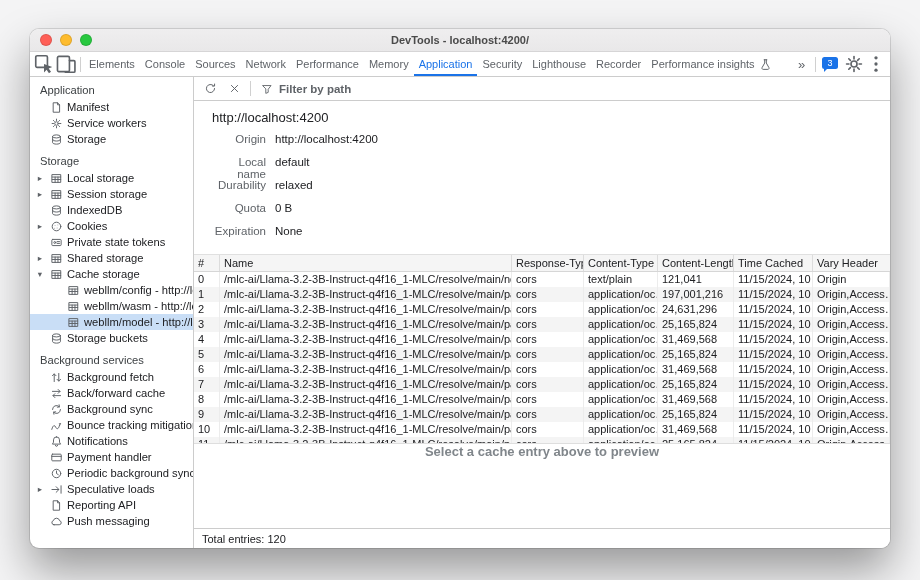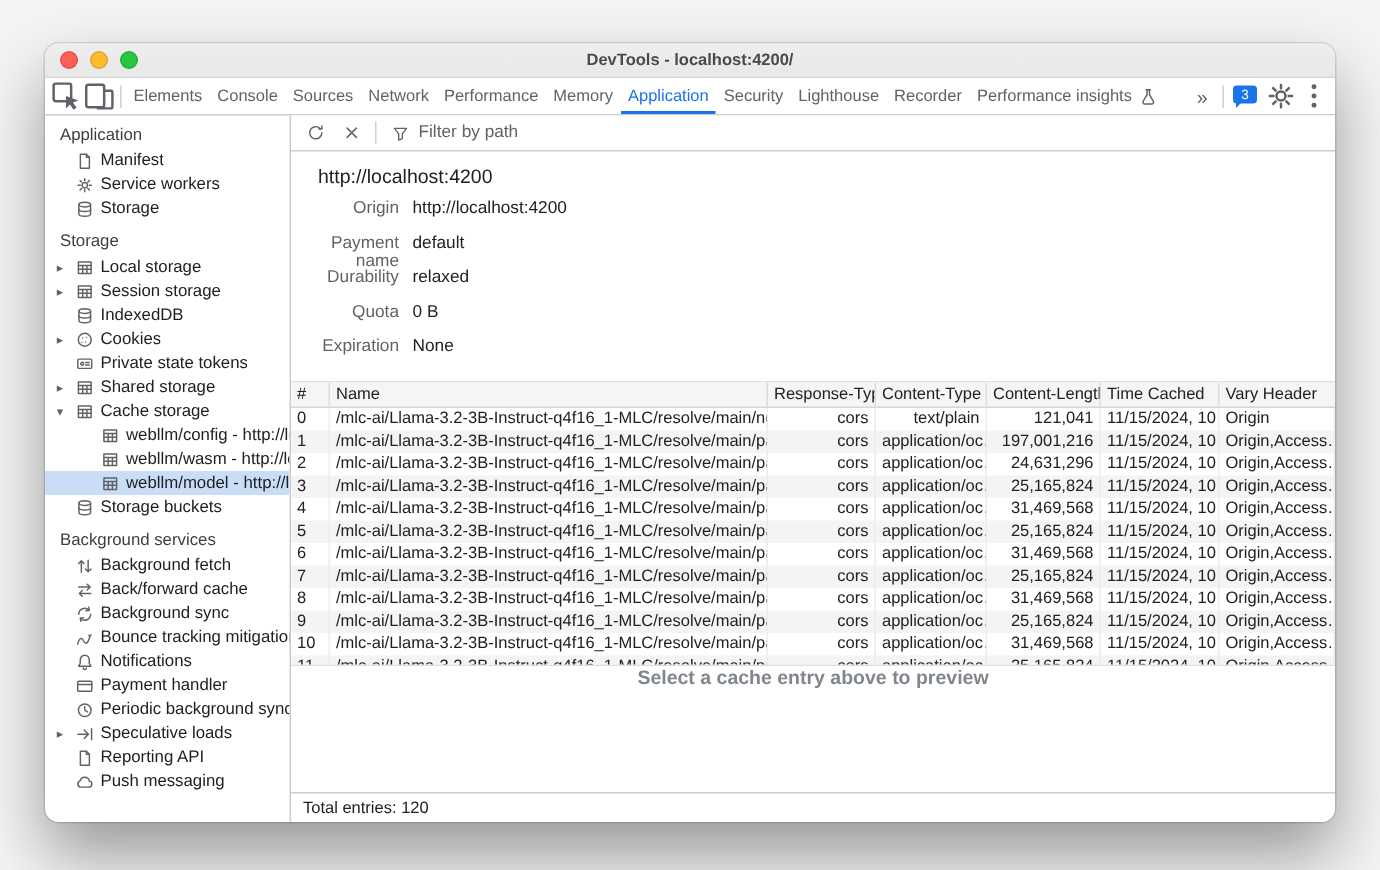--- a/index.html
+++ b/index.html
@@ -38,36 +38,36 @@
   .side-item.child{padding-left:22px;}
   .side-item.selected{background:#c9def6;}
   .ic{display:inline-flex;flex:0 0 14px;width:14px;height:14px;align-items:center;justify-content:center;color:#5f6368;}
   .ic svg{width:13px;height:13px;}
   .side-item .lbl{overflow:hidden;text-overflow:clip;}
   
   .main{flex:1;display:flex;flex-direction:column;min-width:0;background:#fff;}
   .toolbar{height:24px;flex:0 0 auto;border-bottom:1px solid #ccc;display:flex;align-items:center;padding:0 5px;gap:2px;color:#5f6368;}
   .tool-btn{width:22px;height:20px;display:flex;align-items:center;justify-content:center;color:#5f6368;}
   .tool-btn svg{width:13px;height:13px;}
-  .filter-box{display:flex;align-items:flex-start;gap:5px;padding:0 4px;font-size:11.5px;color:#5f6368;}
+  .filter-box{display:flex;align-items:center;gap:5px;padding:0 4px;font-size:11.5px;color:#5f6368;font-weight:bold;}
   .filter-box svg{width:12px;height:12px;}
   .cache-title{padding:9px 0 6px 18px;font-size:13px;color:#202124;flex:0 0 auto;}
   .meta{padding:2px 0 6px 14px;flex:0 0 auto;}
   .meta-row{display:flex;align-items:baseline;height:23px;font-size:11.5px;}
   .meta-label{width:58px;flex:0 0 58px;text-align:right;color:#5f6368;margin-right:9px;}
   .meta-value{color:#202124;}
   
   .grid{flex:0 0 auto;height:190px;overflow:hidden;border-top:1px solid #e0e0e0;border-bottom:1px solid #dedede;font-size:11px;}
   .grid-head{display:flex;height:17px;background:#f5f5f5;border-bottom:1px solid #d6d6d6;color:#202124;}
   .gcell{padding:0 4px;line-height:16px;white-space:nowrap;overflow:hidden;border-right:1px solid #dcdcdc;flex:0 0 auto;}
   .gcell:last-child{border-right:none;flex:1 1 auto;}
   .grow{display:flex;height:15px;color:#202124;}
   .grow .gcell{line-height:15px;border-right:1px solid #ececec;}
   .grow:nth-child(even){background:#f4f4f4;}
-  .num{text-align:right;}
+  .num{}
   
   .preview{flex:1 1 auto;display:flex;align-items:flex-start;justify-content:center;color:#80868b;font-size:13px;font-weight:bold;min-height:0;}
   .statusbar{flex:0 0 20px;height:20px;border-top:1px solid #ccc;display:flex;align-items:center;padding-left:8px;font-size:11px;color:#202124;}
 </style>
 </head>
 <body>
 
 <div class="window">
 
   <div class="titlebar">
@@ -433,21 +433,21 @@
       </div>
 
       <div class="cache-title">http://localhost:4200</div>
 
       <div class="meta" id="meta-list">
           <div class="meta-row">
             <span class="meta-label">Origin</span>
             <span class="meta-value">http://localhost:4200</span>
           </div>
           <div class="meta-row">
-            <span class="meta-label">Payment name</span>
+            <span class="meta-label">Local name</span>
             <span class="meta-value">default</span>
           </div>
           <div class="meta-row">
             <span class="meta-label">Durability</span>
             <span class="meta-value">relaxed</span>
           </div>
           <div class="meta-row">
             <span class="meta-label">Quota</span>
             <span class="meta-value">0 B</span>
           </div>

